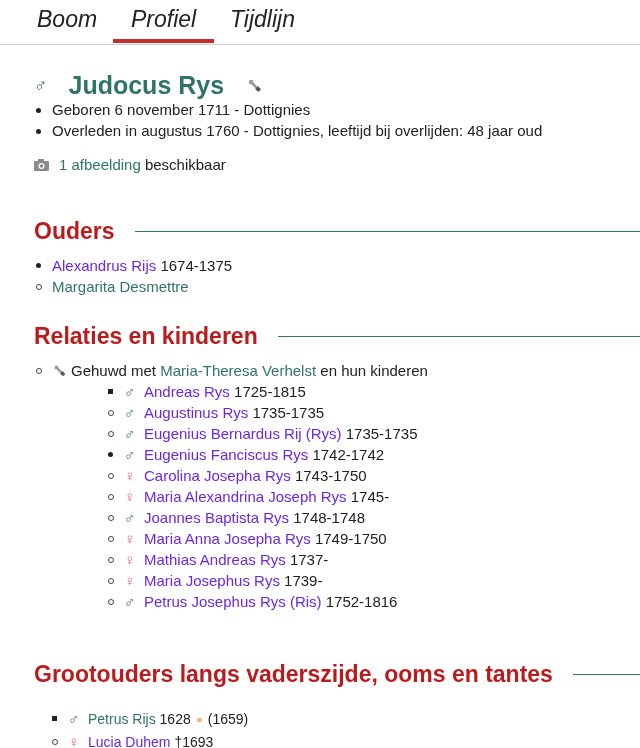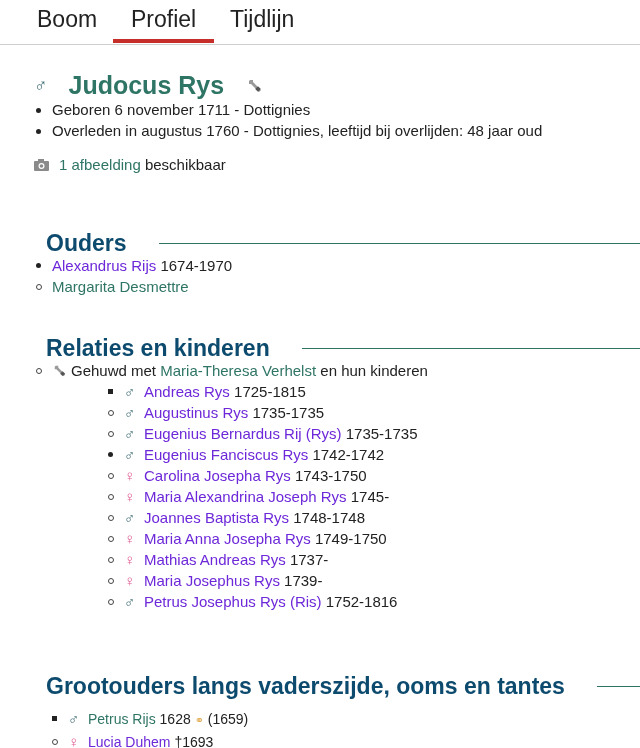--- a/index.html
+++ b/index.html
@@ -1,37 +1,37 @@
 <!DOCTYPE html>
 <html><head>
 <meta charset="utf-8">
 <style>
   html, body { margin:0; padding:0; background:#fff; }
   body { width:640px; height:748px; overflow:hidden; font-family:"Liberation Sans", sans-serif; color:#222; position:relative; }
-  .tabs { height:44px; border-bottom:1px solid #cfcfcf; position:relative; }
+  .tabs { height:44px; border-bottom:1px solid #cfcfcf; position:relative;font-style:italic; }
   .tab { position:absolute; top:6px; font-size:23px; color:#222; cursor:pointer; }
   .tab.active::after { content:""; position:absolute; left:-18px; right:-18px; top:33px; height:4px; background:#c62e2a; }
   .main { position:absolute; left:34px; top:44px; right:0; }
   .title-row { position:absolute; top:20px; left:0; display:flex; align-items:center; white-space:nowrap; }
   .male { color:#3d6b73; font-weight:bold; }
   .female { color:#e0588e; font-weight:bold; }
   .title-row .male { font-size:18px; margin-right:14px; }
   h1 { margin:7px; font-size:25px; font-weight:bold; color:#2f7565;text-align:right; }
   .wrench { display:inline-block; margin-left:16px; width:16px; height:16px; }
   ul { margin:0; padding:0; list-style:none; }
   .facts { position:absolute; top:55px; left:0; font-size:15px; line-height:21px; }
   .facts li { position:relative; padding-left:18px; white-space:nowrap; }
   .facts li::before { content:""; position:absolute; left:2px; top:9px; width:5px; height:5px; border-radius:50%; background:#222; }
   .media { position:absolute; top:112px; left:0; font-size:15px; display:flex; align-items:center; white-space:nowrap; }
   .cam { width:15px; height:12px; margin-right:10px; }
   a, .link { text-decoration:none; cursor:pointer; }
   .teal { color:#2f7565; }
   .purple { color:#6d28d9; }
   .section { position:absolute; left:0; right:0; display:flex; align-items:center; }
-  .section h2 { margin:12px; font-size:23px; font-weight:bold; color:#0c4a6e; white-space:nowrap; }
+  .section h2 { margin:0; font-size:23px; font-weight:bold; color:#b91c1c; white-space:nowrap; }
   .section .rule { flex:1; height:1px; background:#2f7565; margin-left:20px; }
   .plist { position:absolute; left:0; font-size:15px; line-height:21px; }
   .plist li { position:relative; padding-left:18px; white-space:nowrap; }
   .b-disc::before, .b-circ::before, .b-sq::before { content:""; position:absolute; left:2px; top:8px; width:5px; height:5px; }
   .b-disc::before { background:#222; border-radius:50%; }
   .b-circ::before { border:1px solid #444; border-radius:50%; width:4px; height:4px; }
   .b-sq::before { background:#222; }
   .sym { display:inline-block; width:18px; margin-right:2px; font-size:15px; }
   .kids { padding-left:54px; }
   .kids li { padding-left:18px; }
@@ -72,21 +72,21 @@
       </svg>
     <a class="teal">1 afbeelding</a>
     <span style="white-space:pre"> beschikbaar</span>
   </div>
 
   <div class="section" style="top:174px">
     <h2>Ouders</h2>
     <div class="rule"></div>
   </div>
   <ul class="plist" style="top:211px">
-    <li class="b-disc"><a class="purple">Alexandrus Rijs</a><span> 1674-1970</span></li>
+    <li class="b-disc"><a class="purple">Alexandrus Rijs</a><span> 1674-1375</span></li>
     <li class="b-circ"><a class="teal">Margarita Desmettre</a></li>
   </ul>
 
   <div class="section" style="top:279px">
     <h2>Relaties en kinderen</h2>
     <div class="rule"></div>
   </div>
   <ul class="plist" style="top:316px">
     <li class="b-circ">
       <svg width="16" height="14" viewBox="0 0 16 16" style="vertical-align:-2px;margin-right:3px">

